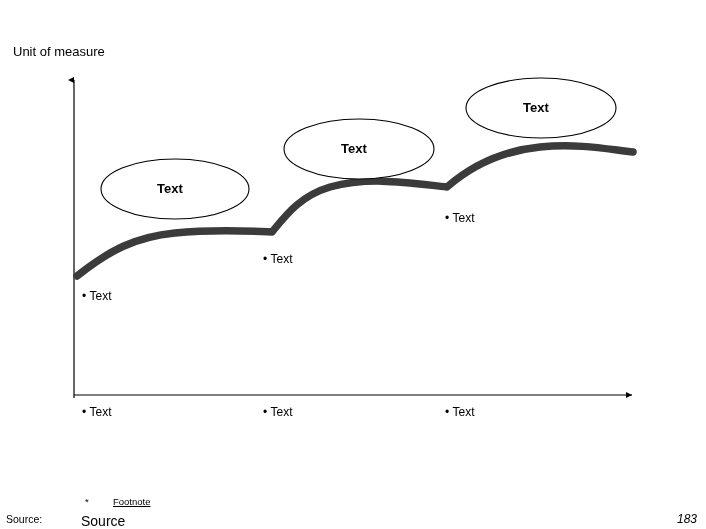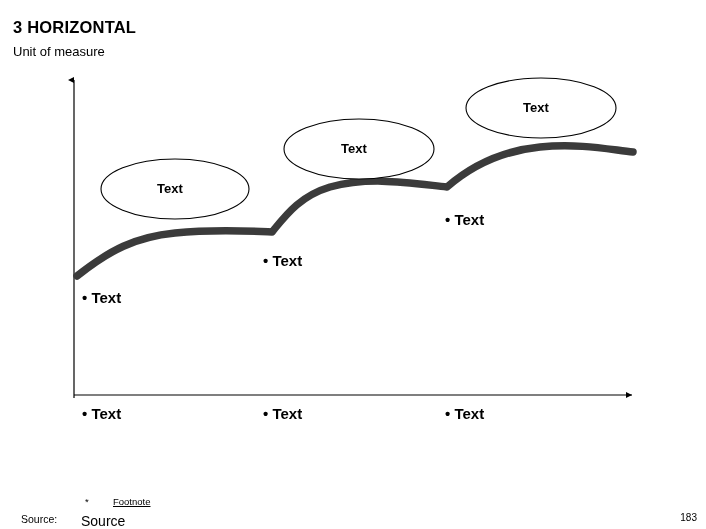--- a/index.html
+++ b/index.html
@@ -39,23 +39,22 @@
     white-space: nowrap;
     text-align: center;
   }
   #chart-svg {
     position: absolute;
     left: 0;
     top: 0;
   }
   .bullet-label {
     position: absolute;
-    font-size: 15px;
+    font-size: 12px;
     white-space: nowrap;
-    font-weight: bold;
   }
   .ellipse-label {
     position: absolute;
     font-size: 13px;
     font-weight: bold;
     white-space: nowrap;
   }
   #footnote-star {
     position: absolute;
     left: 85px;
@@ -64,43 +63,43 @@
   }
   #footnote-text {
     position: absolute;
     left: 113px;
     top: 496px;
     font-size: 9.5px;
     text-decoration: underline;
   }
   #source-label {
     position: absolute;
-    left: 21px;
+    left: 6px;
     top: 513px;
     font-size: 10.5px;
   }
   #source-value {
     position: absolute;
     left: 81px;
     top: 513px;
     font-size: 14px;
   }
   #page-number {
     position: absolute;
     right: 9px;
     top: 512px;
-    font-size: 10px;
+    font-size: 12px;
+    font-style: italic;
   }
 </style>
 </head>
 <body>
 
 <div class="slide">
 
-  <div id="title">3 HORIZONTAL</div>
   <div id="subtitle">Unit of measure</div>
 
   <svg id="chart-svg" width="706" height="529">
     <defs>
       <marker id="arrowUp" markerWidth="10" markerHeight="10" refX="3" refY="6" orient="auto" markerUnits="userSpaceOnUse">
         <path d="M0,6 L3,0 L6,6 Z" fill="#000000"></path>
       </marker>
       <marker id="arrowRight" markerWidth="10" markerHeight="10" refX="6" refY="3" orient="auto" markerUnits="userSpaceOnUse">
         <path d="M0,0 L6,3 L0,6 Z" fill="#000000"></path>
       </marker>

